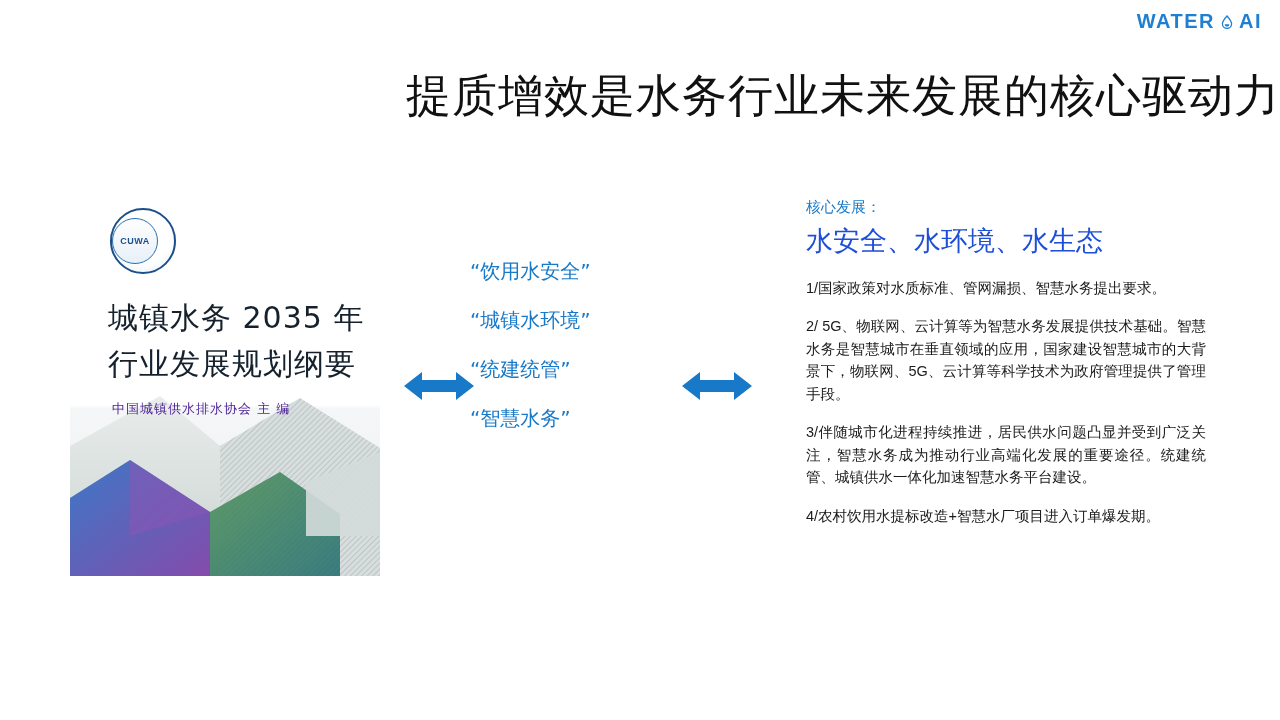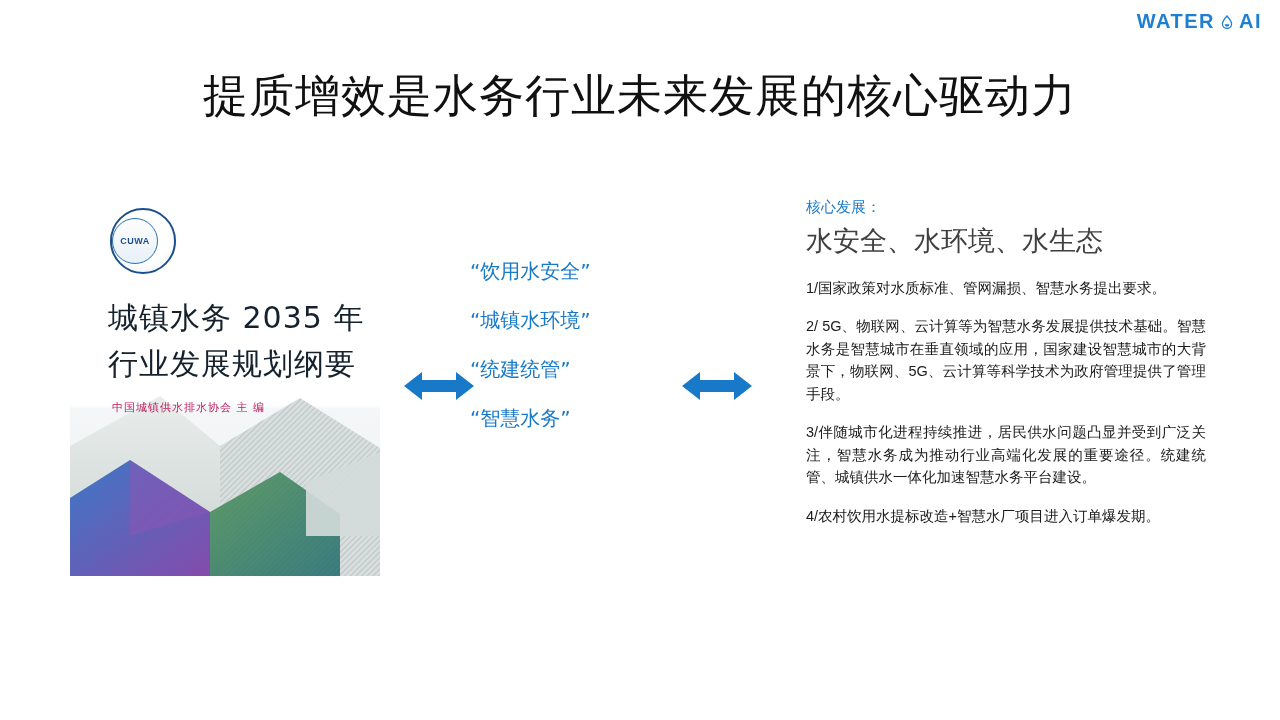--- a/index.html
+++ b/index.html
@@ -37,21 +37,21 @@
     position: relative;
   }
   .brand .drop svg { display:block; }
 
   
   .slide-title {
     position: absolute;
     top: 66px;
     left: 0;
     width: 1280px;
-    text-align: center;
+    text-align: right;
     font-size: 45px;
     font-weight: 400;
     color: #111111;
     letter-spacing: 1px;
     font-family: "DejaVu Sans", "Liberation Sans", sans-serif;
   }
 
   
   .book {
     position: absolute;
@@ -119,22 +119,22 @@
     font-size: 30px;
     color: #15222e;
     font-family: "DejaVu Sans", "Liberation Sans", sans-serif;
     letter-spacing: 1px;
     white-space: nowrap;
   }
   .book-line3 {
     position: absolute;
     left: 42px;
     top: 204px;
-    font-size: 11px;
-    color: #be185d;
+    font-size: 13px;
+    color: #4c1d95;
     letter-spacing: 1px;
     white-space: nowrap;
     font-family: "DejaVu Sans", "Liberation Sans", sans-serif;
   }
 
   
   .phrases {
     position: absolute;
     left: 470px;
     top: 258px;
@@ -170,21 +170,21 @@
   }
   .core-label {
     font-size: 15px;
     color: #1879c8;
     font-weight: 400;
     font-family: "DejaVu Sans", "Liberation Sans", sans-serif;
     margin-bottom: 6px;
   }
   .core-head {
     font-size: 27px;
-    color: #404040;
+    color: #1d4ed8;
     font-family: "DejaVu Sans", "Liberation Sans", sans-serif;
     margin-bottom: 18px;
     white-space: nowrap;
   }
   .para {
     font-size: 14.5px;
     line-height: 1.55;
     color: #1a1a1a;
     font-family: Liberation Sans, sans-serif;
     margin-bottom: 16px;

